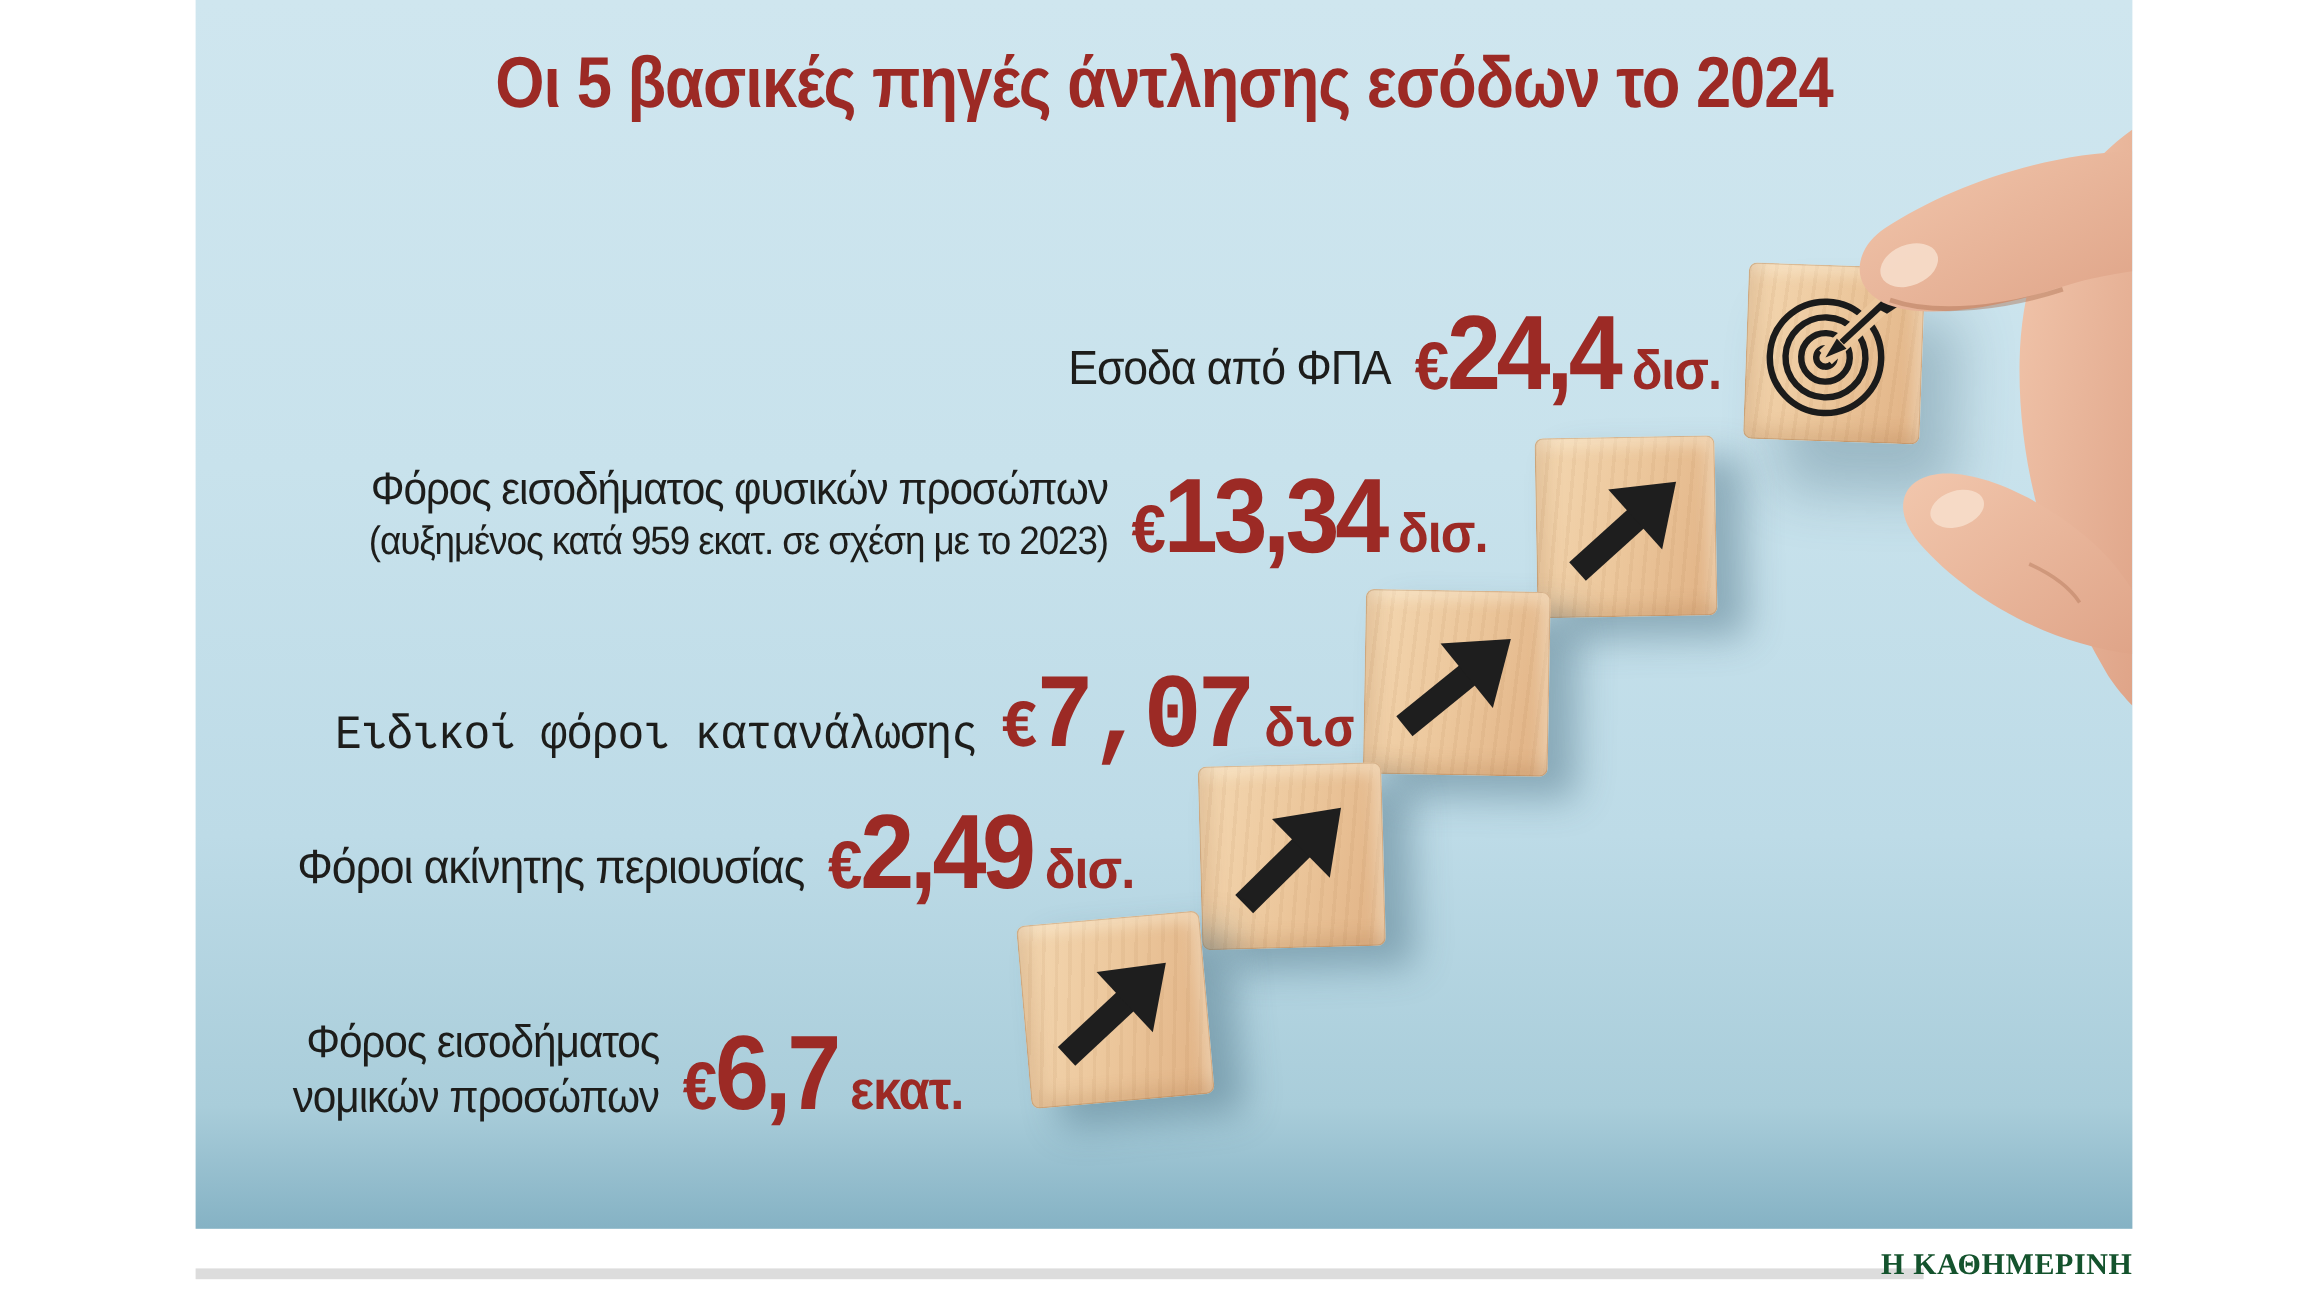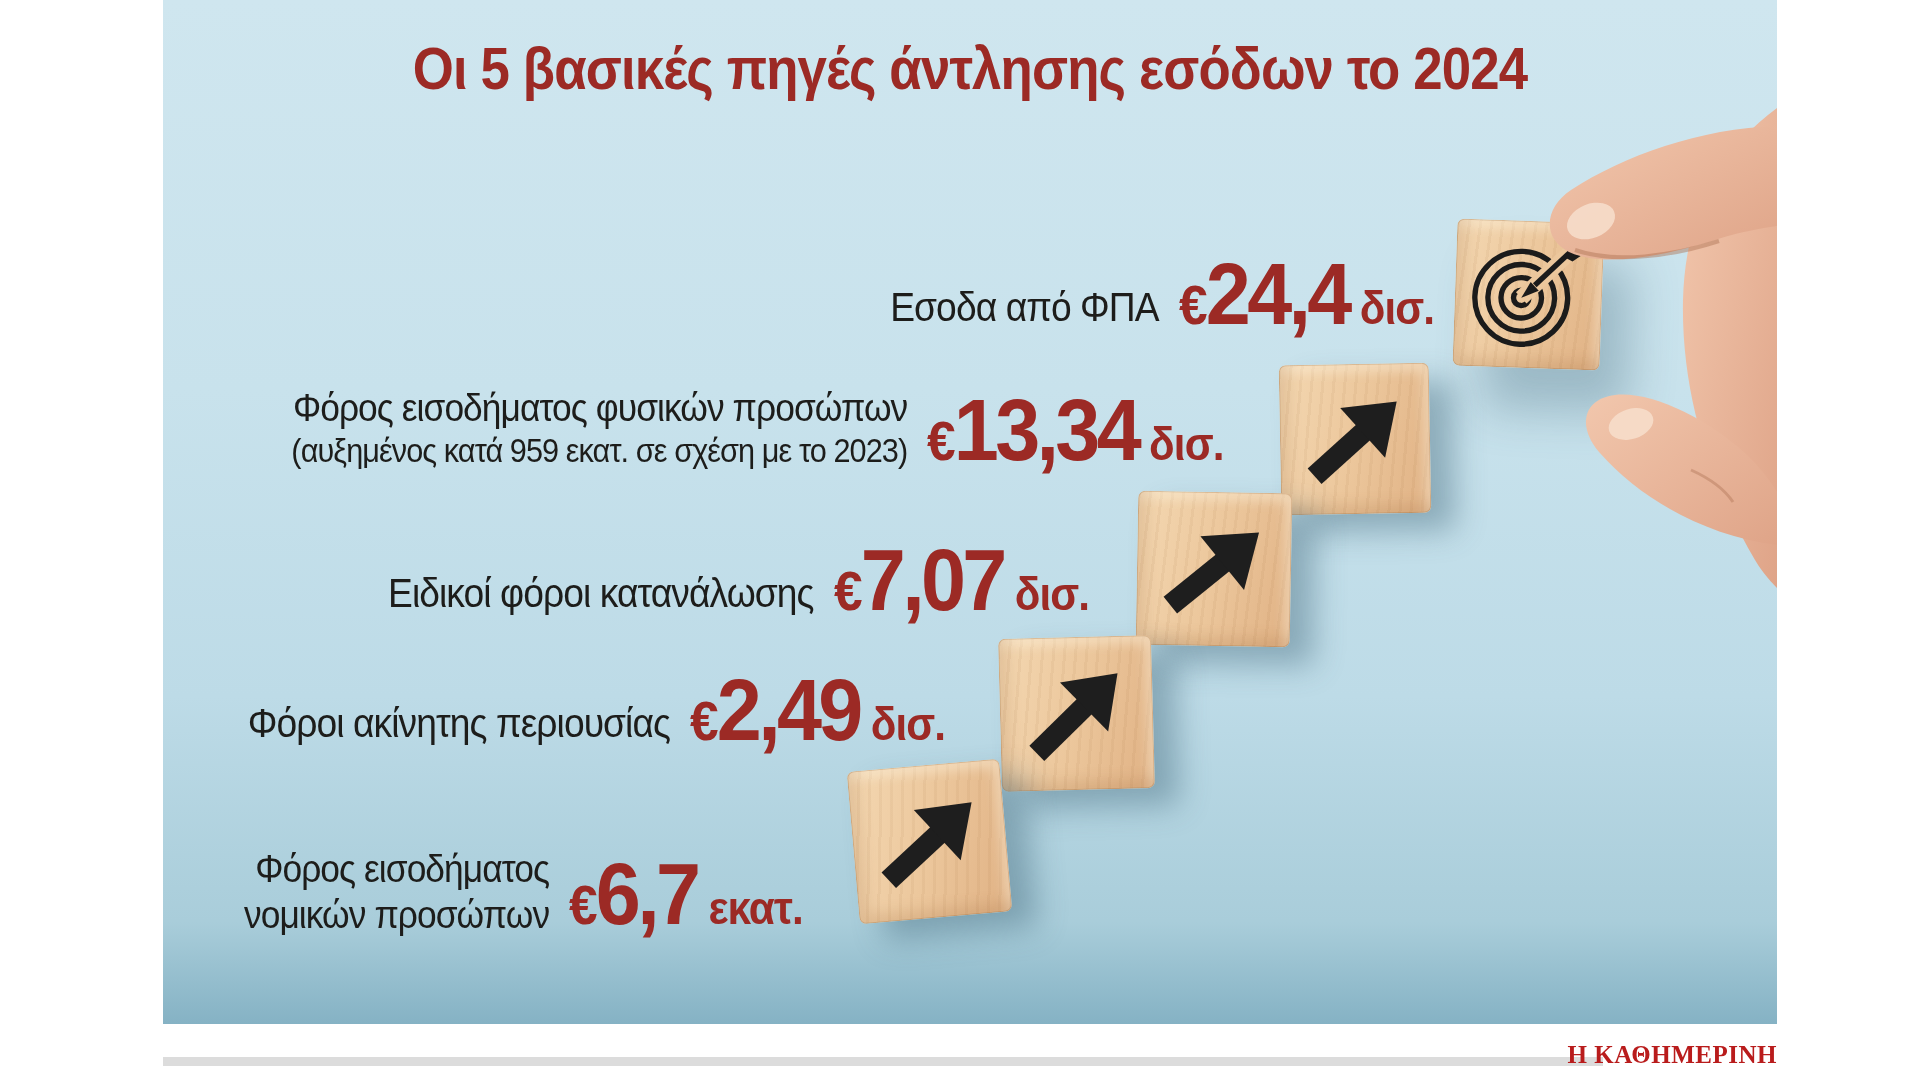--- a/index.html
+++ b/index.html
@@ -38,22 +38,22 @@
   }
   .lbl.two{
     bottom:auto;top:50%;transform:translateY(-52%) scaleX(.93);transform-origin:right center;
     line-height:1.22;
   }
   .lbl .l1{font-size:38px;}
   .lbl .l2{font-size:33px;}
   .lbl .l5{font-size:38px;}
 
   .row1{left:1016px;top:250px;}
-  .row2{left:764px;top:386px;}
-  .row3{left:671px;top:536px;}
+  .row2{left:780px;top:386px;}
+  .row3{left:671px;top:556px;font-family:Liberation Mono, monospace;}
   .row4{left:527px;top:666px;}
   .row5{left:406px;top:820px;margin-top:30px;}
 
   
   .block{
     position:absolute;border-radius:7px;
     background:
       repeating-linear-gradient(96deg,rgba(150,100,50,.07) 0 3px,rgba(255,255,255,0) 3px 11px),
       linear-gradient(105deg,#f4d8b2 0%,#ecc79c 50%,#e0b184 100%);
     box-shadow:
@@ -74,21 +74,21 @@
   .block svg{position:absolute;left:0;top:0;width:100%;height:100%;padding:14px;box-sizing:border-box;}
 
   
   .hand-svg{position:absolute;left:0;top:0;width:1614px;height:1024px;z-index:9;pointer-events:none;}
 
   
   .footer-bar{position:absolute;left:163px;top:1057px;width:1440px;height:9px;background:#dcdcdc;}
   .newspaper-logo{
     position:absolute;right:143px;top:1041px;
     font-family:"Liberation Serif","DejaVu Serif",serif;font-weight:700;font-size:25px;
-    letter-spacing:.5px;color:#b91c1c;white-space:nowrap;
+    letter-spacing:.5px;color:#14532d;white-space:nowrap;
   }
 </style>
 </head>
 <body>
 
 <div class="canvas">
 
   <div class="photo">
 
     <div class="infographic-title">Οι 5 βασικές πηγές άντλησης εσόδων το 2024</div>

